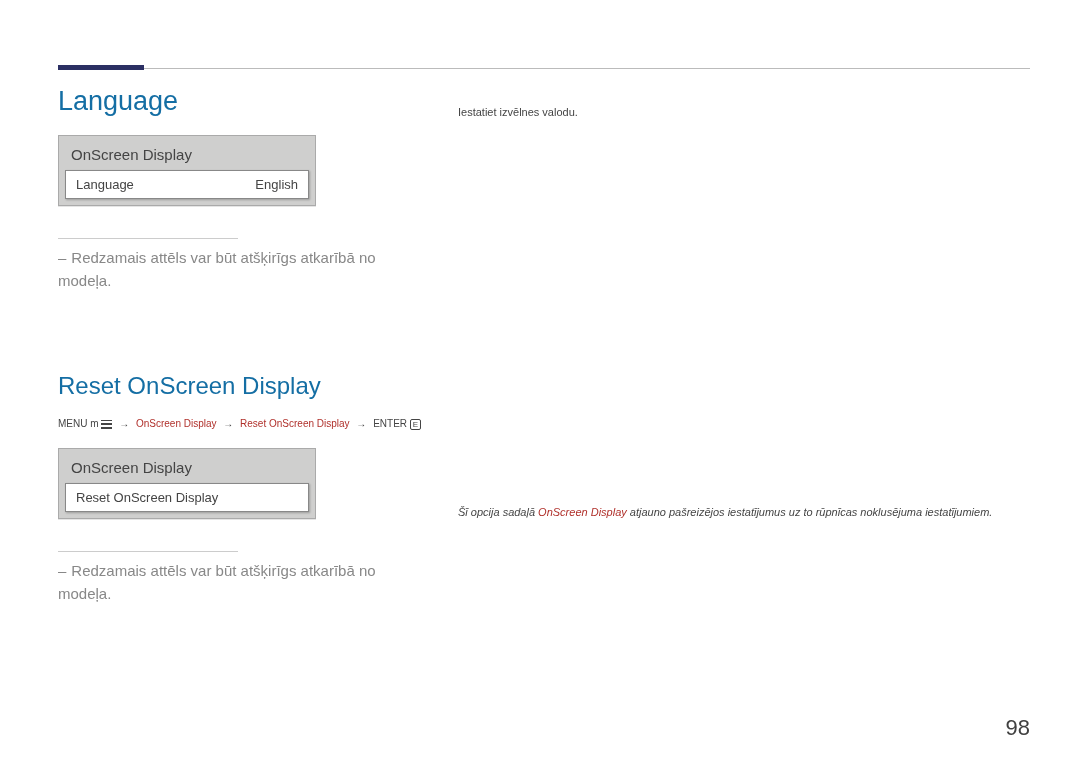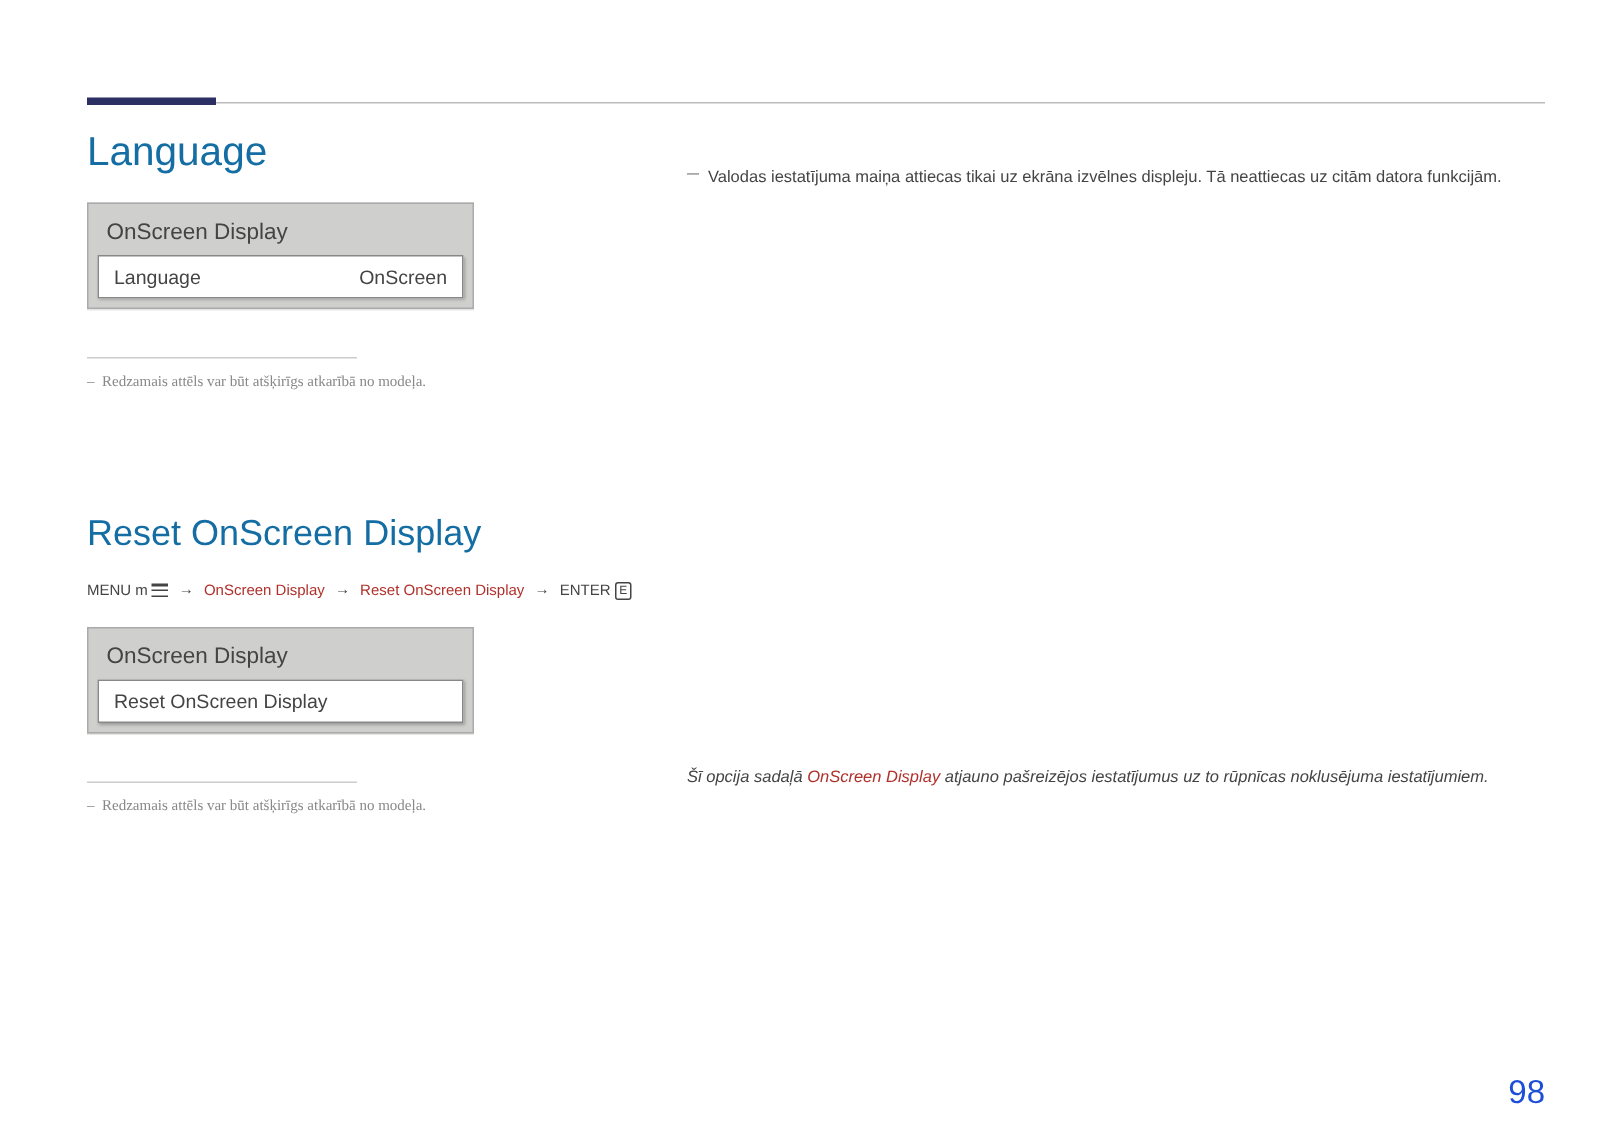--- a/index.html
+++ b/index.html
@@ -81,24 +81,23 @@
     color: #444;
     box-shadow: 1px 1px 2px rgba(0,0,0,0.25);
   }
   .footnote-sep {
     width: 180px;
     height: 1px;
     background: #ccc;
     margin: 32px 0 8px 0;
   }
   .footnote {
-    font-size: 10px;
+    font-size: 15px;
     color: #888;
     line-height: 1.5;
-    font-family: Liberation Serif, serif;
   }
   .footnote .dash { margin-right: 5px; }
   .right-note {
     font-size: 11px;
     color: #444;
     padding-left: 14px;
     position: relative;
     margin-top: 6px;
   }
   .right-note::before {
@@ -119,21 +118,21 @@
   }
   .right-reset {
     padding-top: 112px;
     font-style: italic;
   }
   .page-num {
     position: absolute;
     bottom: 22px;
     right: 50px;
     font-size: 22px;
-    color: #1d4ed8;
+    color: #404040;
   }
   .menu-icon {
     display: inline-block;
     vertical-align: middle;
     width: 11px;
     height: 9px;
     position: relative;
   }
   .menu-icon::before,
   .menu-icon::after,
@@ -167,21 +166,21 @@
 <div class="content">
   <div class="left-col">
 
     <h1 class="section-title">Language</h1>
 
 
     <div class="ui-panel">
       <div class="ui-panel-title">OnScreen Display</div>
       <div class="ui-panel-row">
         <span>Language</span>
-        <span>OnScreen</span>
+        <span>English</span>
       </div>
     </div>
 
     <div class="footnote-sep"></div>
     <div class="footnote">
       <span class="dash">–</span><span>Redzamais attēls var būt atšķirīgs atkarībā no modeļa.</span>
     </div>
 
     <div class="reset-section">
       <h2 class="reset-title">Reset OnScreen Display</h2>
@@ -208,21 +207,21 @@
 
       <div class="footnote-sep"></div>
       <div class="footnote">
         <span class="dash">–</span><span>Redzamais attēls var būt atšķirīgs atkarībā no modeļa.</span>
       </div>
     </div>
 
   </div>
 
   <div class="right-col">
-    <div class="right-note">Valodas iestatījuma maiņa attiecas tikai uz ekrāna izvēlnes displeju. Tā neattiecas uz citām datora funkcijām.</div>
+    <div>Iestatiet izvēlnes valodu.</div>
 
     <div class="right-reset" style="margin-top:270px;">
       <span>Šī opcija sadaļā </span><span class="bc-red">OnScreen Display</span><span> atjauno pašreizējos iestatījumus uz to rūpnīcas noklusējuma iestatījumiem.</span>
     </div>
   </div>
 </div>
 
 <div class="page-num">98</div>
 
 </body></html>

